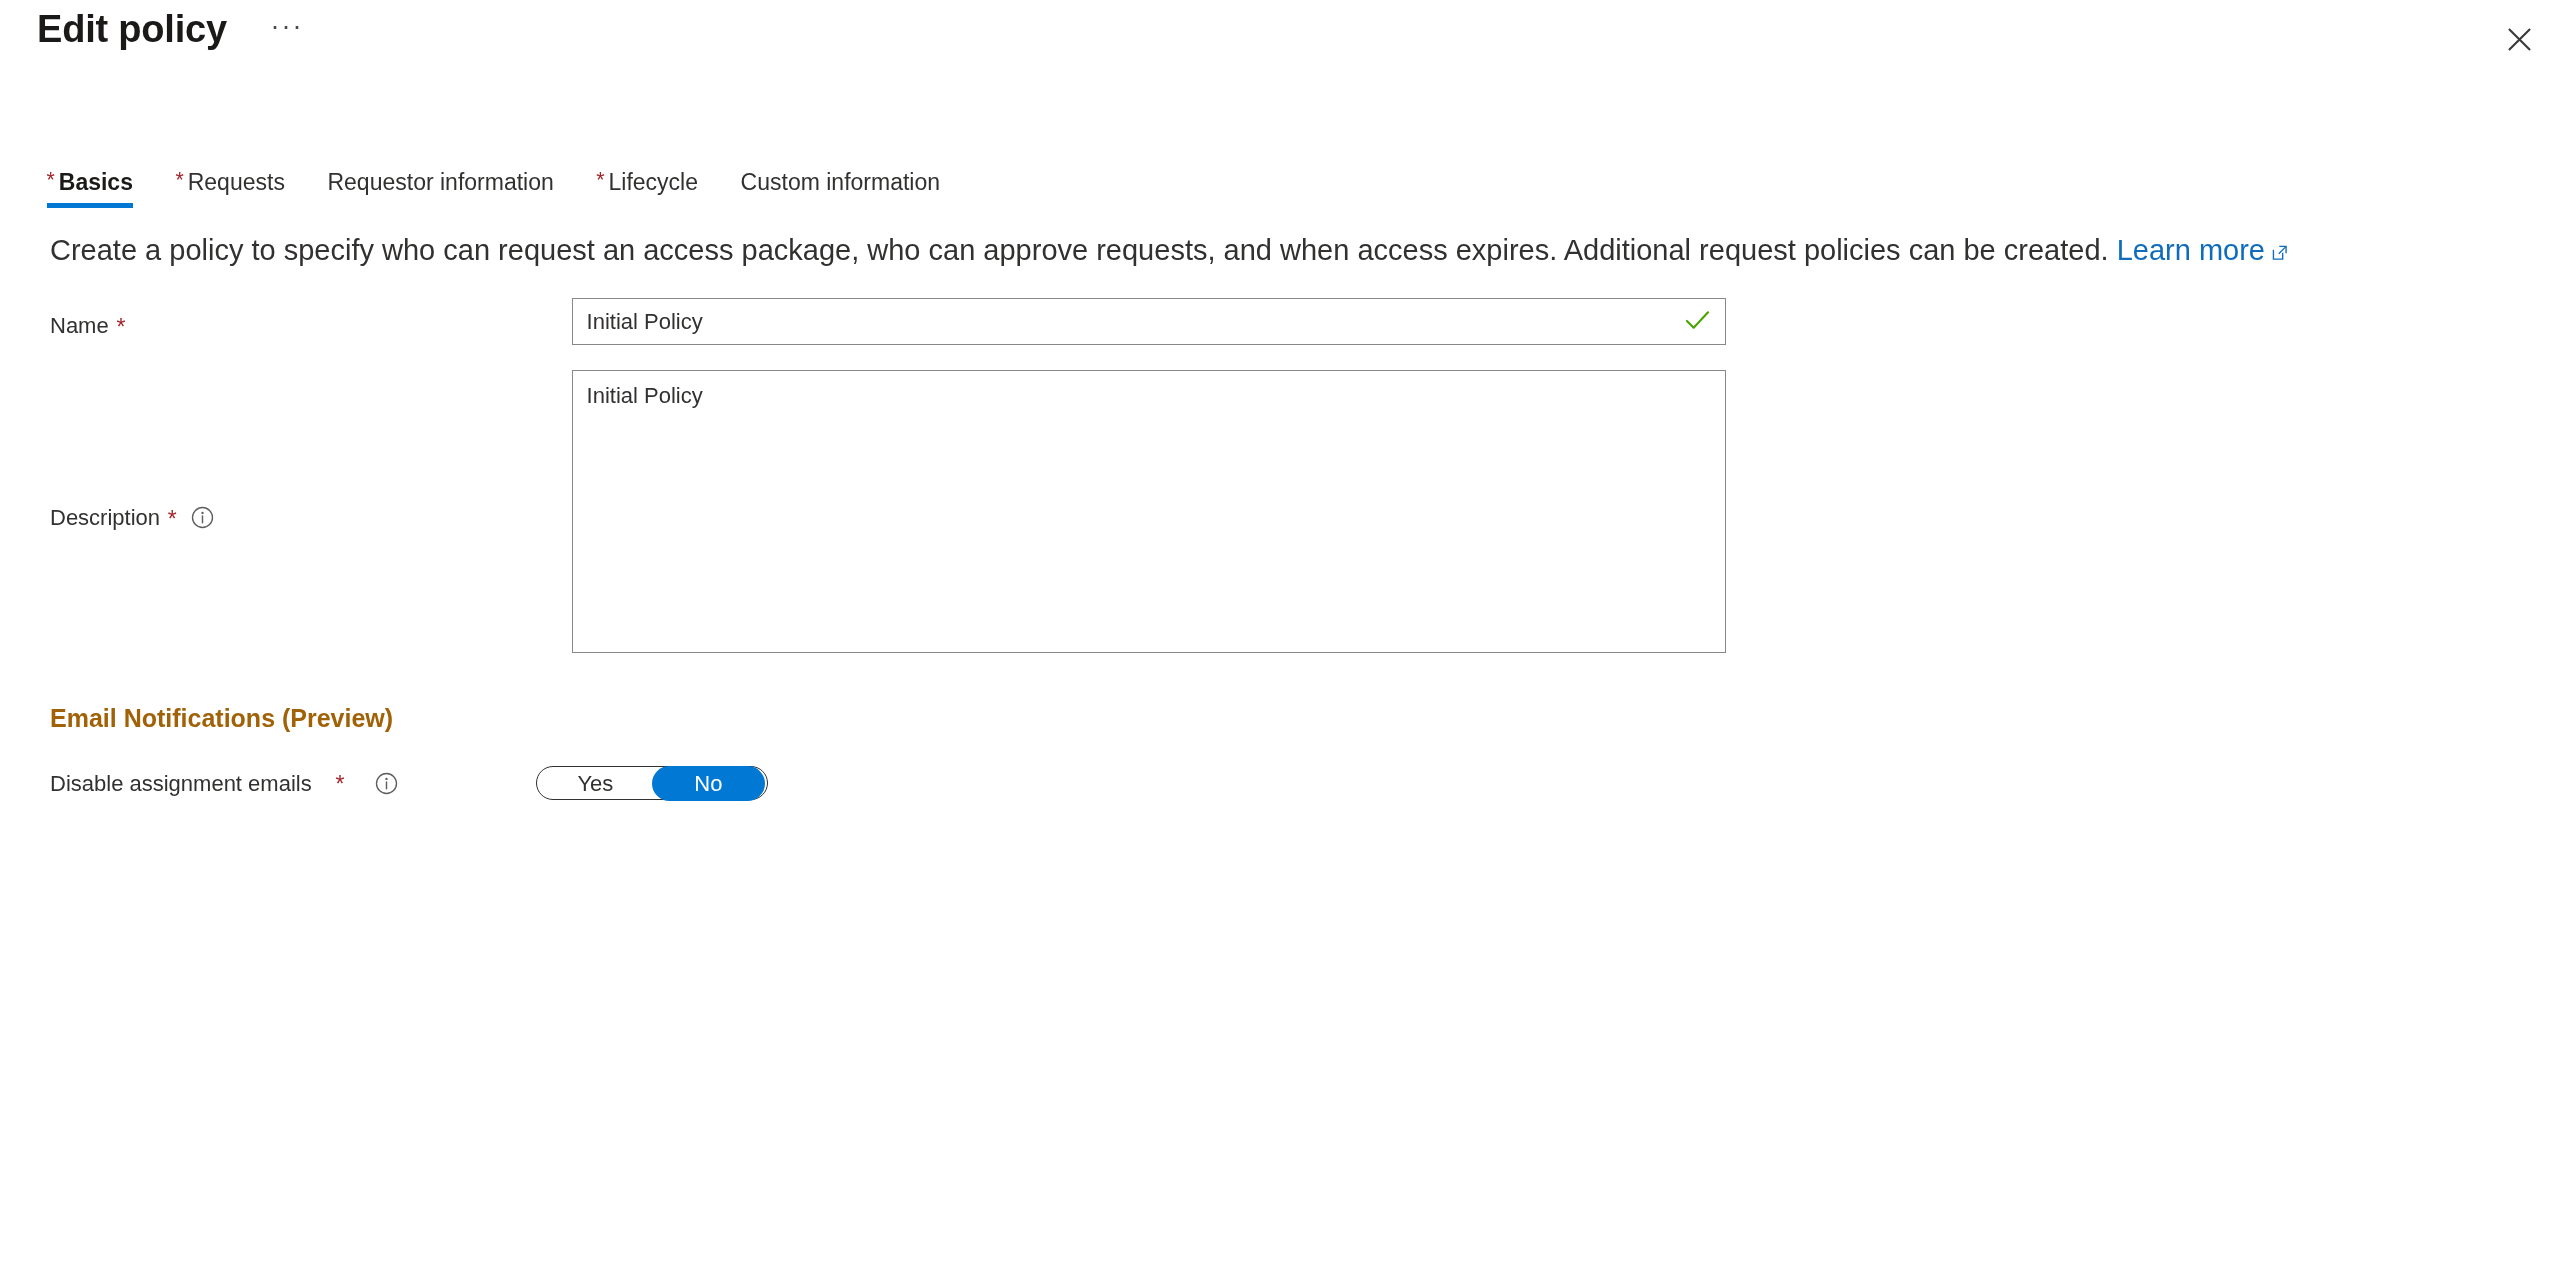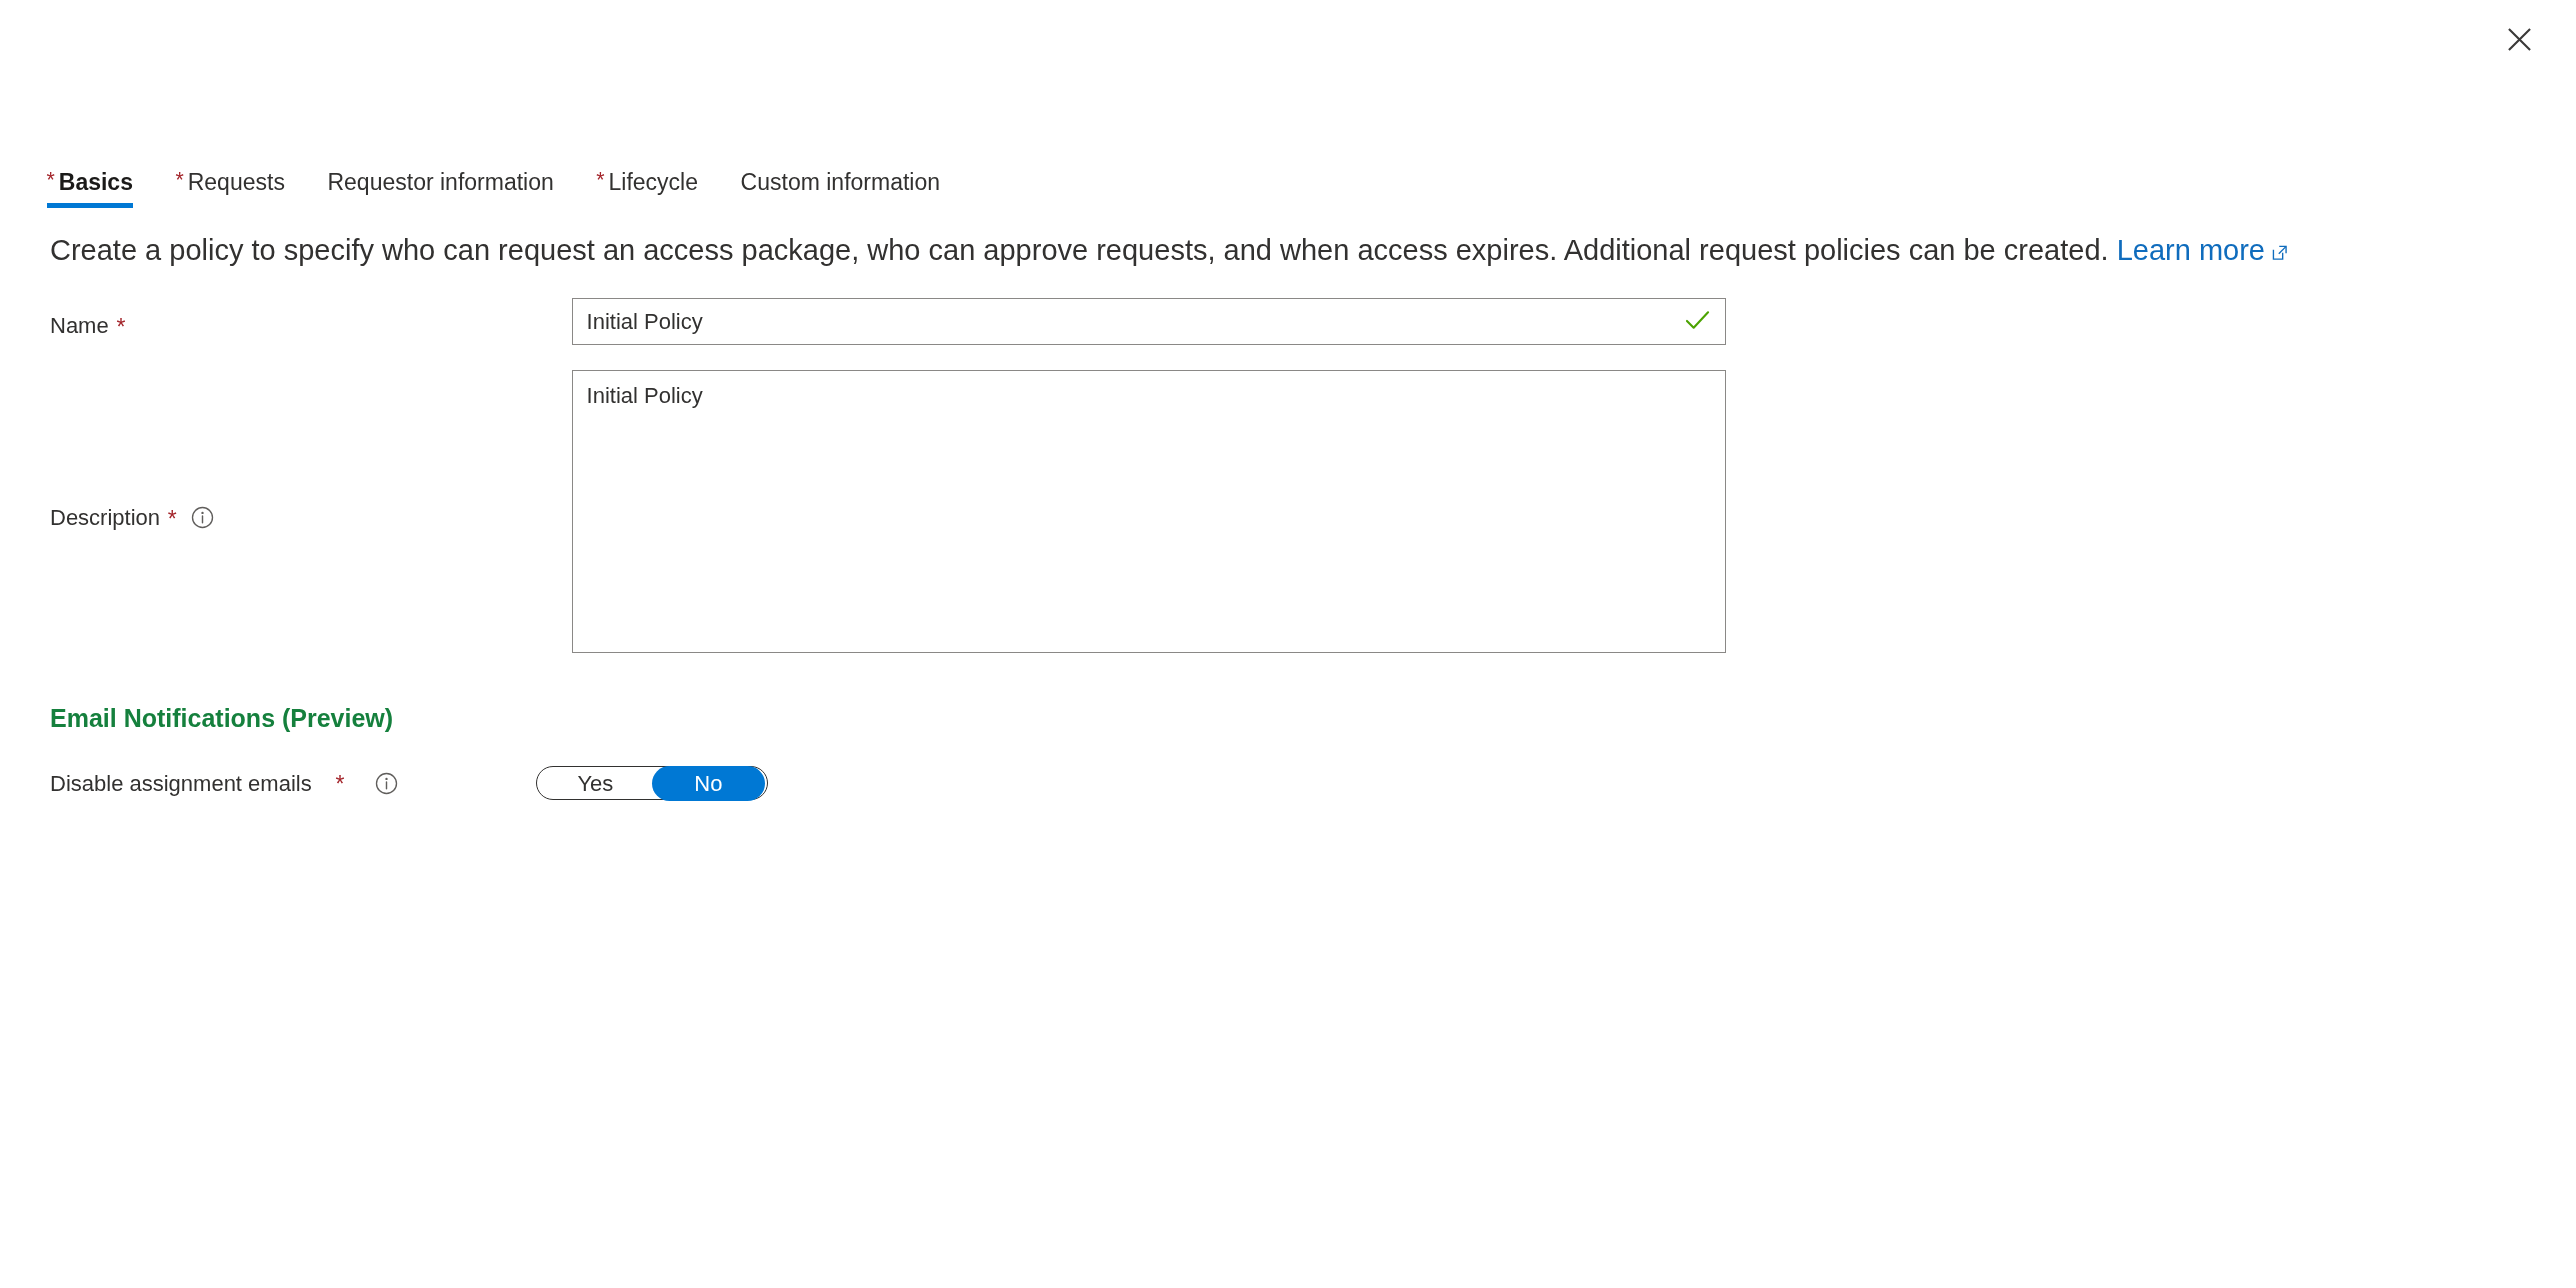--- a/index.html
+++ b/index.html
@@ -212,21 +212,21 @@
     outline: none;
     border-radius: 0;
   }
 
   
   .section-heading {
     margin: 45px 0 0 50px;
     font-size: 25px;
     line-height: 33px;
     font-weight: 700;
-    color: #15803d;
+    color: #a16207;
   }
 
   .toggle-row {
     display: flex;
     align-items: center;
     margin: 31px 0 0 50px;
   }
   .toggle-row .form-label { padding-top: 0; gap: 16px; }
 
   .yesno-toggle {
@@ -258,20 +258,24 @@
   }
   .yesno-option.active {
     background: #0078d4;
     color: #ffffff;
   }
 </style>
 </head>
 <body>
 
 <div class="blade-header">
+  <div class="title-row">
+    <div class="blade-title">Edit policy</div>
+    <button class="ellipsis-button">···</button>
+  </div>
 
   <button class="close-button">
     <span>
       <svg width="25" height="25" viewBox="0 0 26 26" aria-hidden="true">
         <path d="M2 2 L24 24 M24 2 L2 24" stroke="#3b3a39" stroke-width="2.2" fill="none"></path>
       </svg>
     </span>
   </button>
 </div>
 

